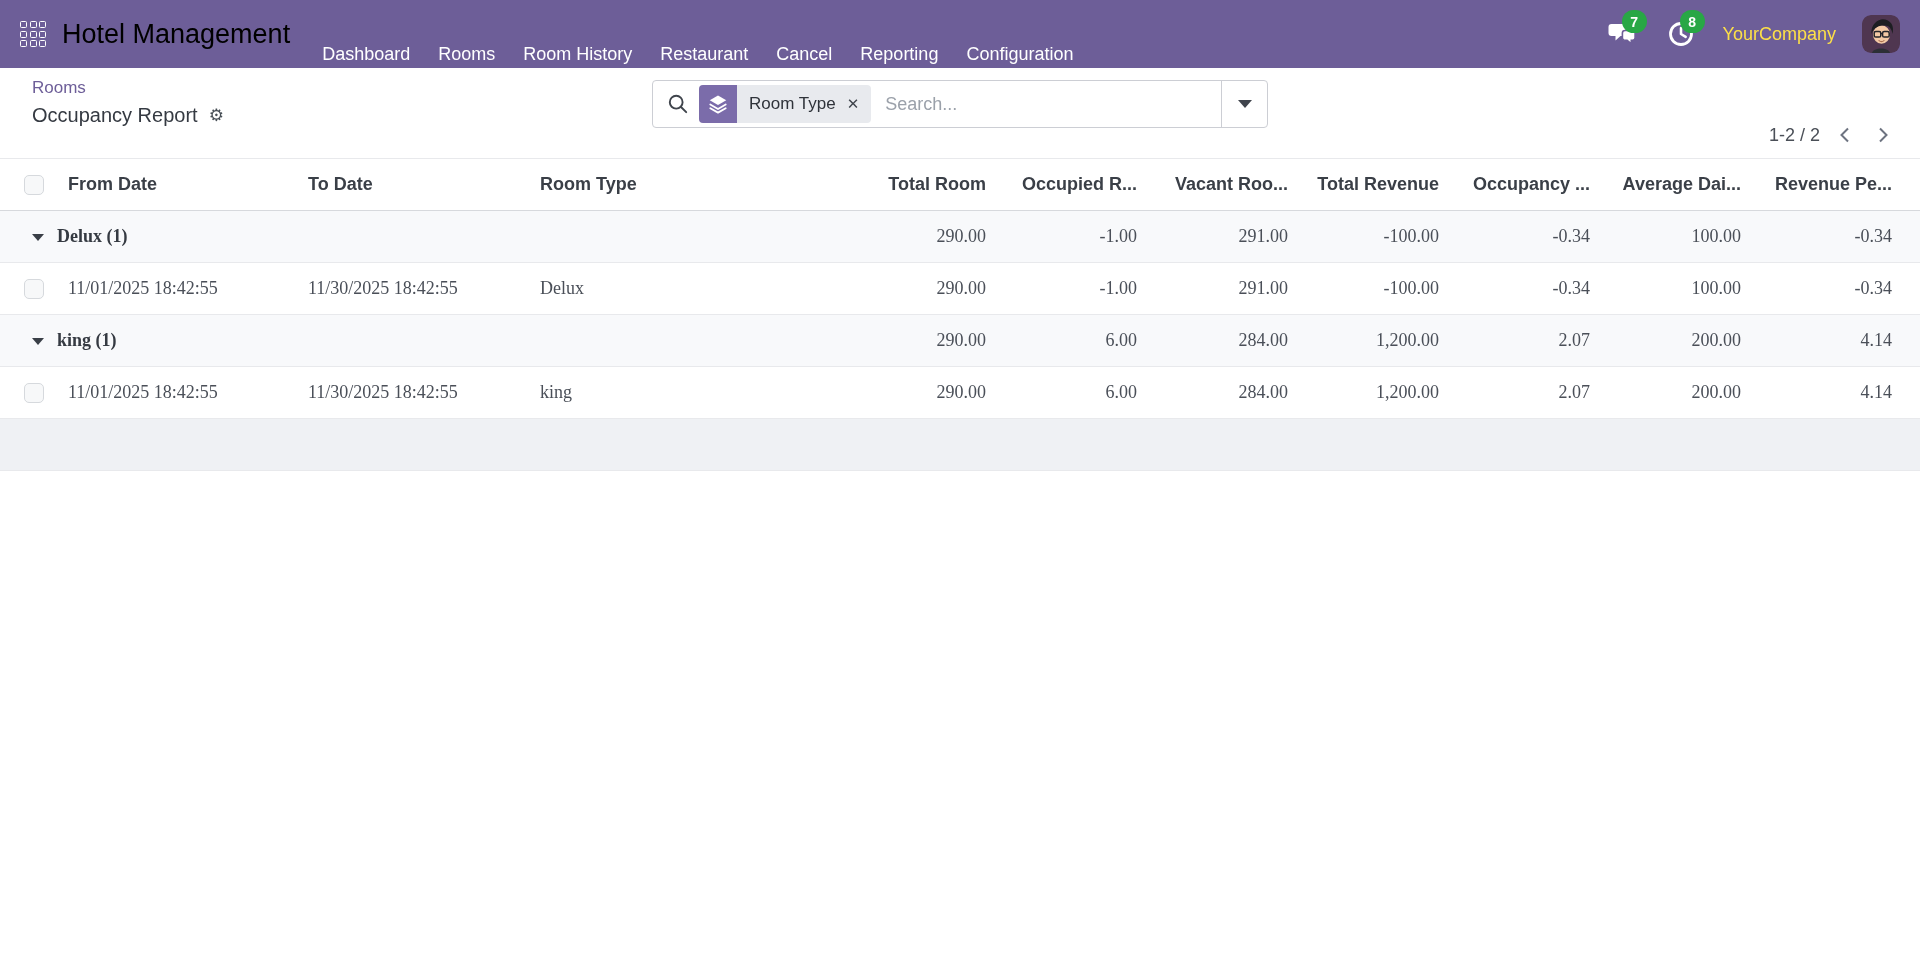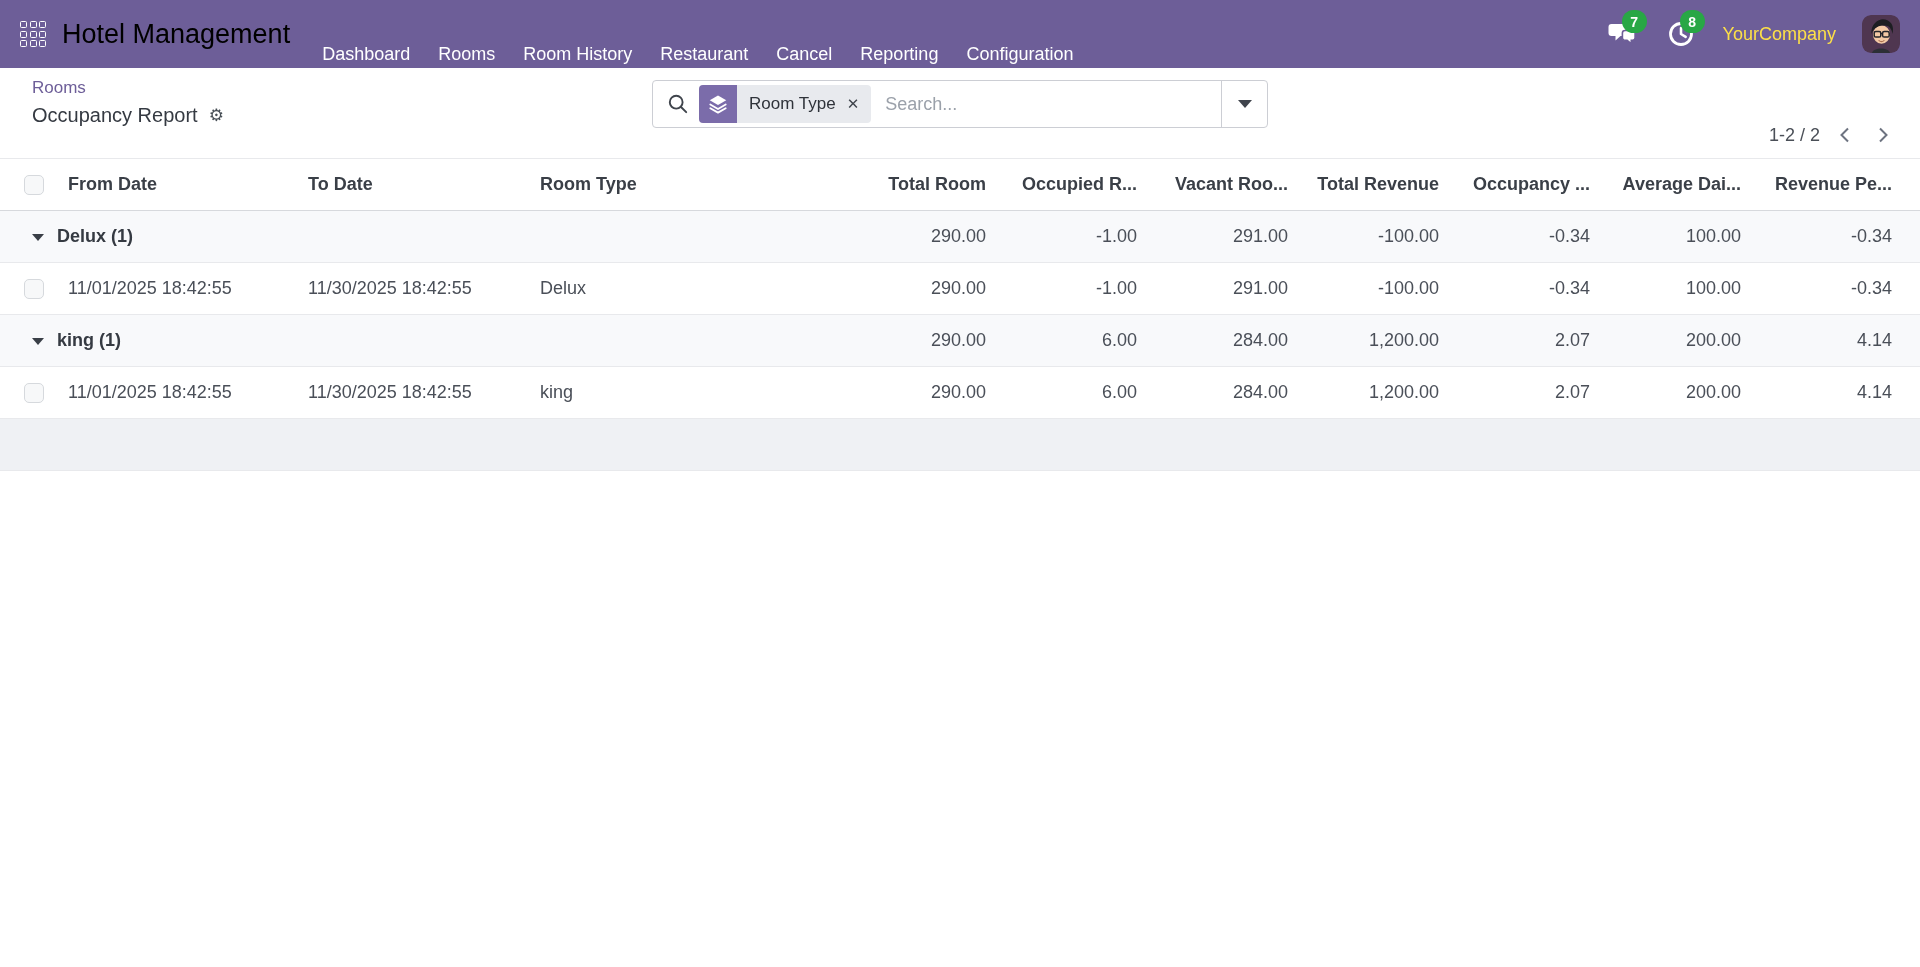--- a/index.html
+++ b/index.html
@@ -65,21 +65,21 @@
   
   .pager{position:absolute;right:20px;top:16px;display:flex;align-items:center;gap:0;margin-top:33px;}
   .pager-value{font-size:18px;color:#4a4f57;cursor:pointer;margin-right:8px;}
   .pager-btn{width:36px;height:36px;display:flex;align-items:center;justify-content:center;
     background:none;border:none;cursor:pointer;padding:0;}
   
   .list-table{width:100%;border-collapse:collapse;table-layout:fixed;margin-top:18px;}
   .list-table th{height:52px;font-size:18px;font-weight:600;color:#3a3f47;white-space:nowrap;
     overflow:hidden;border-top:1px solid var(--border-light);border-bottom:1px solid var(--border-mid);cursor:pointer;}
   .list-table td{height:52px;font-size:18px;color:var(--text-cell);white-space:nowrap;overflow:hidden;
-    border-bottom:1px solid var(--border-light);}
+    border-bottom:1px solid var(--border-light);font-family:Liberation Serif, serif;}
   .al{text-align:left;padding-left:8px;}
   .ar{text-align:right;padding-right:9px;}
   .chk{padding:0;}
   .checkbox{width:20px;height:20px;border:1px solid #d6d9dd;border-radius:5px;background:#f7f8f9;margin-left:24px;cursor:pointer;}
   .group-row td{background:#f8f9fb;}
   .group-cell{padding-left:32px;cursor:pointer;}
   .group-caret{display:inline-block;width:0;height:0;border-left:6.5px solid transparent;
     border-right:6.5px solid transparent;border-top:7.5px solid #3a3f47;margin-right:13px;vertical-align:1px;}
   .group-label{font-weight:700;color:var(--text-dark);font-size:18px;}
   .data-row{cursor:pointer;margin-left:16px;}

